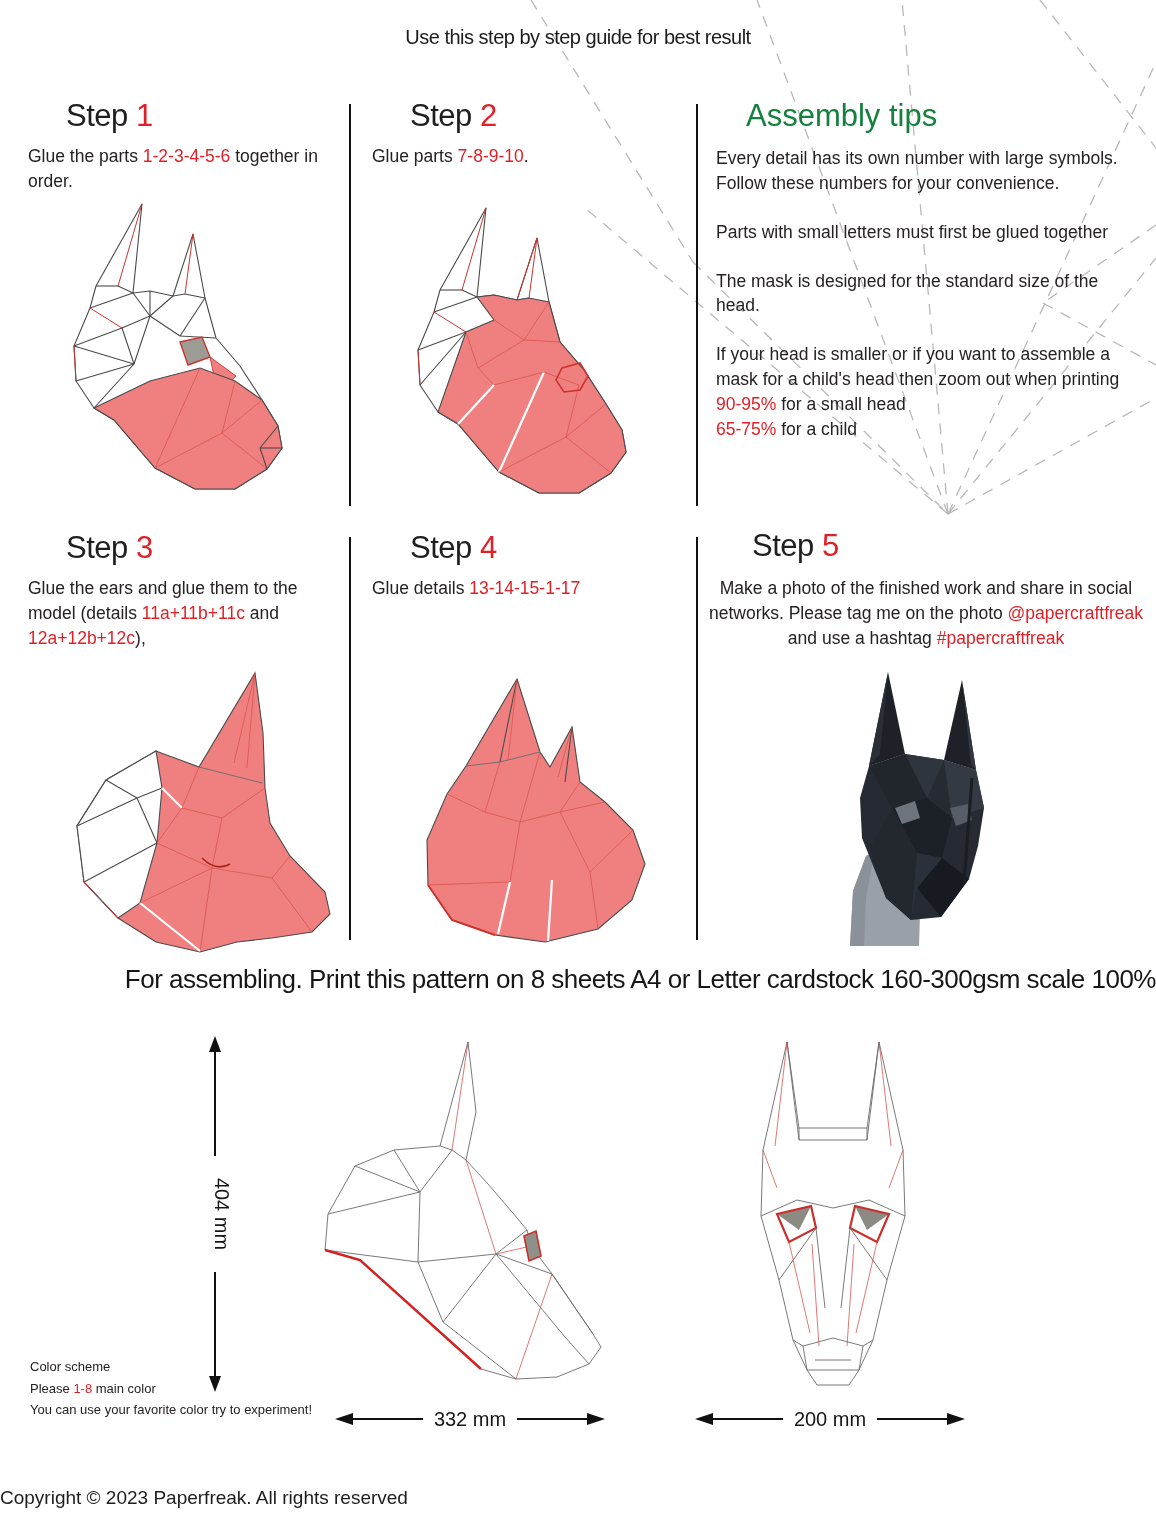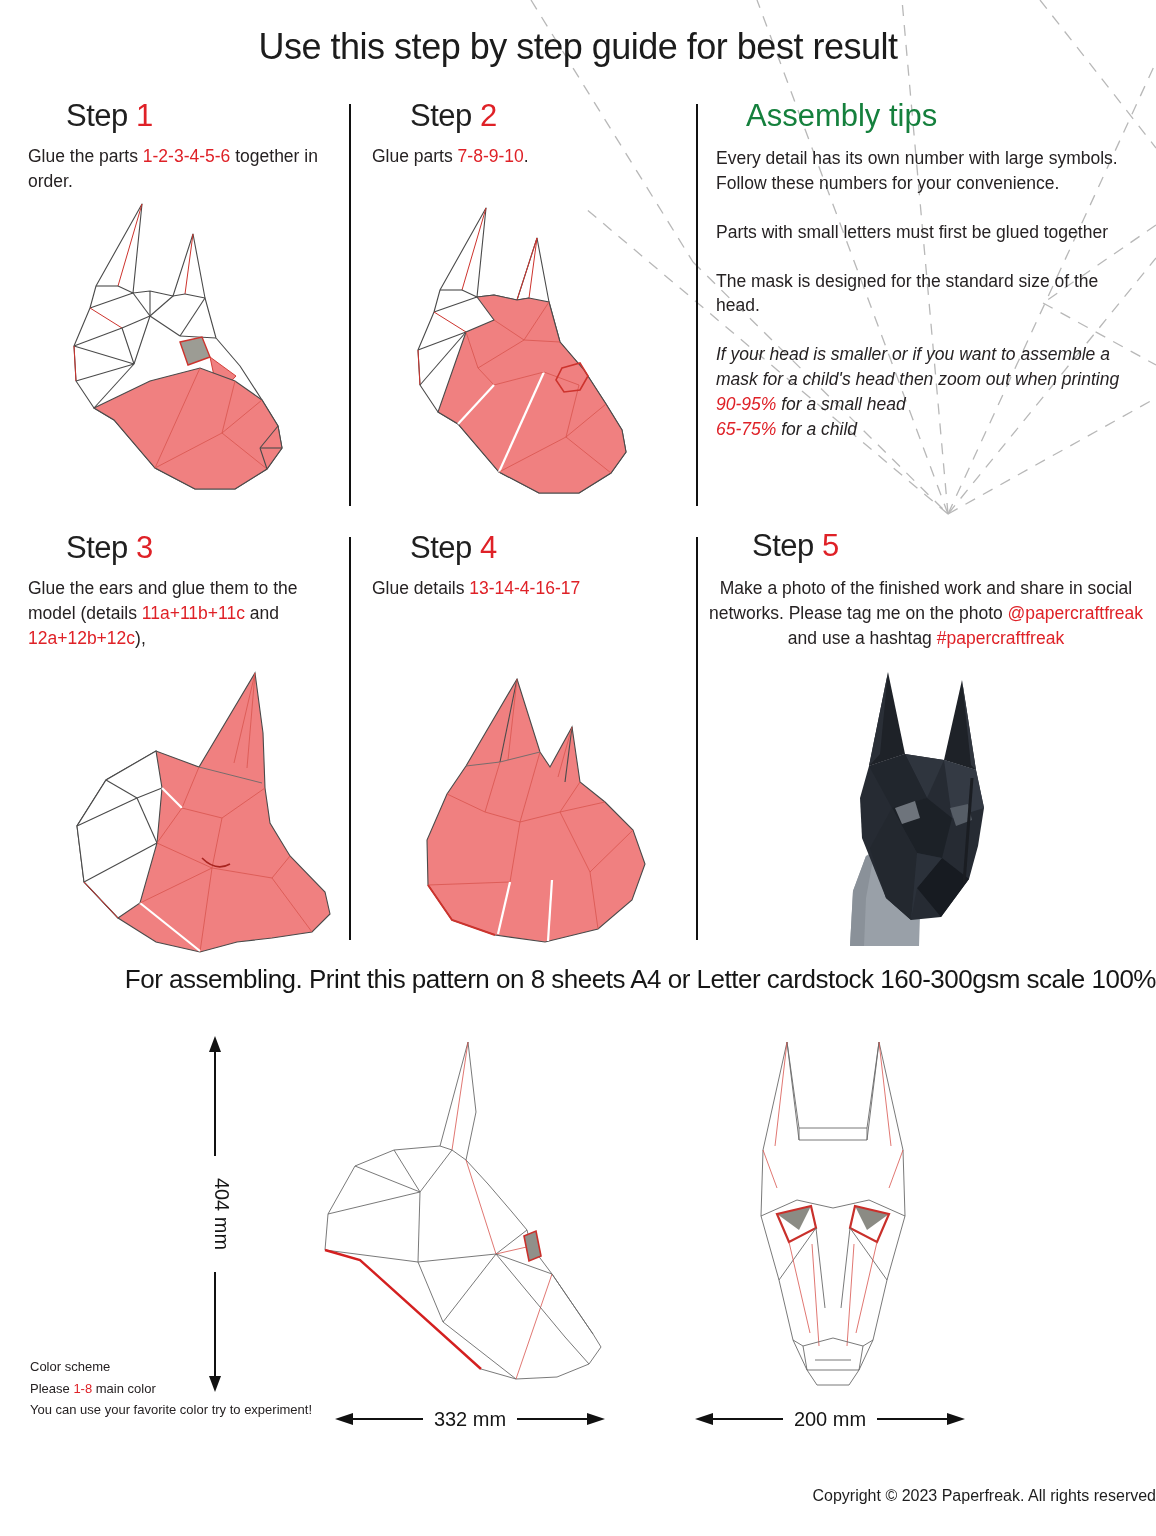--- a/index.html
+++ b/index.html
@@ -1,32 +1,32 @@
 <!DOCTYPE html>
 <html><head>
 <meta charset="utf-8">
 <style>
   html,body{margin:0;padding:0;background:#fff;}
   body{width:1156px;height:1536px;position:relative;overflow:hidden;
        font-family:"Liberation Sans", sans-serif;color:#222;}
   .abs{position:absolute;}
   .red{color:var(--red);}
   :root{--red:#df2127;}
-  .title{top:26px;left:0;width:1156px;text-align:center;font-size:36px;color:#1c1c1c;
+  .title{top:26px;left:0;width:1156px;text-align:center;font-size:20px;color:#1c1c1c;
          letter-spacing:-0.5px;}
   .step-h{font-size:31px;color:#1f1f1f;letter-spacing:-0.5px;}
   .step-body{font-size:17.5px;line-height:1.42;color:#262223;}
   .divider{width:2px;background:#111;}
   .tips-h{font-size:31px;color:#15803d;}
   .tips-body{font-size:17.5px;line-height:1.42;color:#262223;}
   .tips-body p{margin:0 0 24px 0;}
   .pattern-h{top:964px;left:0;width:1156px;text-align:right;font-size:26px;color:#161616;
              letter-spacing:-0.5px;}
   .cs{font-size:13px;line-height:1.66;color:#262223;}
-  .copyright{top:1487px;left:0;width:1156px;text-align:right;font-size:16px;color:#1d1d1d;}
+  .copyright{top:1487px;left:0;width:1156px;text-align:left;font-size:19px;color:#1d1d1d;}
   svg text{font-family:"Liberation Sans", sans-serif;fill:#161616;}
   
   .ln{stroke:#4a4a4a;stroke-width:1.1;fill:none;stroke-linejoin:round;}
   .lnt{stroke:#6a6a6a;stroke-width:0.9;fill:none;stroke-linejoin:round;}
   .lnr{stroke:#cd332d;stroke-width:1;fill:none;}
   .lnrt{stroke:#d8544e;stroke-width:0.8;fill:none;}
   .lnw{stroke:#ffffff;stroke-width:2.2;fill:none;}
   .dash{stroke:#b8b8b8;stroke-width:1.3;fill:none;stroke-dasharray:11 9;}
 </style>
 </head>
@@ -145,21 +145,21 @@
 </svg>
 
 <div class="abs divider" style="top:104px;left:696px;height:402px;"></div>
 
 <div class="abs" style="top:98px;left:716px;width:428px;">
   <div class="tips-h" style="margin-left:30px;">Assembly tips</div>
   <div class="tips-body" style="margin-top:12px;">
     <p>Every detail has its own number with large symbols. Follow these numbers for your convenience.</p>
     <p>Parts with small letters must first be glued together</p>
     <p>The mask is designed for the standard size of the head.</p>
-    <p style="margin-bottom:0;font-style:italic;">
+    <p style="margin-bottom:0;">
       <span>If your head is smaller or if you want to assemble a mask for a child's head then zoom out when printing</span><br>
       <span class="red">90-95%</span><span> for a small head</span><br>
       <span class="red">65-75%</span><span> for a child</span>
     </p>
   </div>
 </div>
 
 <div class="abs" style="top:530px;left:28px;width:318px;">
   <div class="step-h" style="margin-left:38px;">
     <span>Step </span><span class="red">3</span>
@@ -201,21 +201,21 @@
   </g>
 </svg>
 
 <div class="abs divider" style="top:537px;left:349px;height:403px;"></div>
 
 <div class="abs" style="top:530px;left:372px;width:318px;">
   <div class="step-h" style="margin-left:38px;">
     <span>Step </span><span class="red">4</span>
   </div>
   <div class="step-body" style="margin-top:10px;">
-    <span>Glue details </span><span class="red">13-14-4-16-17</span><span></span>
+    <span>Glue details </span><span class="red">13-14-15-1-17</span><span></span>
   </div>
 </div>
 
 <svg class="abs" style="top:642px;left:400px;" width="280" height="305" viewBox="0 0 280 305">
   <polygon points="117,37 140,110 150,125 172,85 180,140 205,160 233,188 245,222 232,258 198,287 145,300 95,293 52,278 28,243 27,198 47,152 66,124" fill="#f08080" stroke="#4a4a4a" stroke-width="1.1"></polygon>
   <g>
     <line class="ln" x1="117" y1="37" x2="100" y2="120"></line>
     <line class="lnrt" x1="117" y1="37" x2="108" y2="118"></line>
     <line class="ln" x1="172" y1="85" x2="165" y2="140"></line>
     <line class="lnrt" x1="172" y1="85" x2="158" y2="135"></line>

